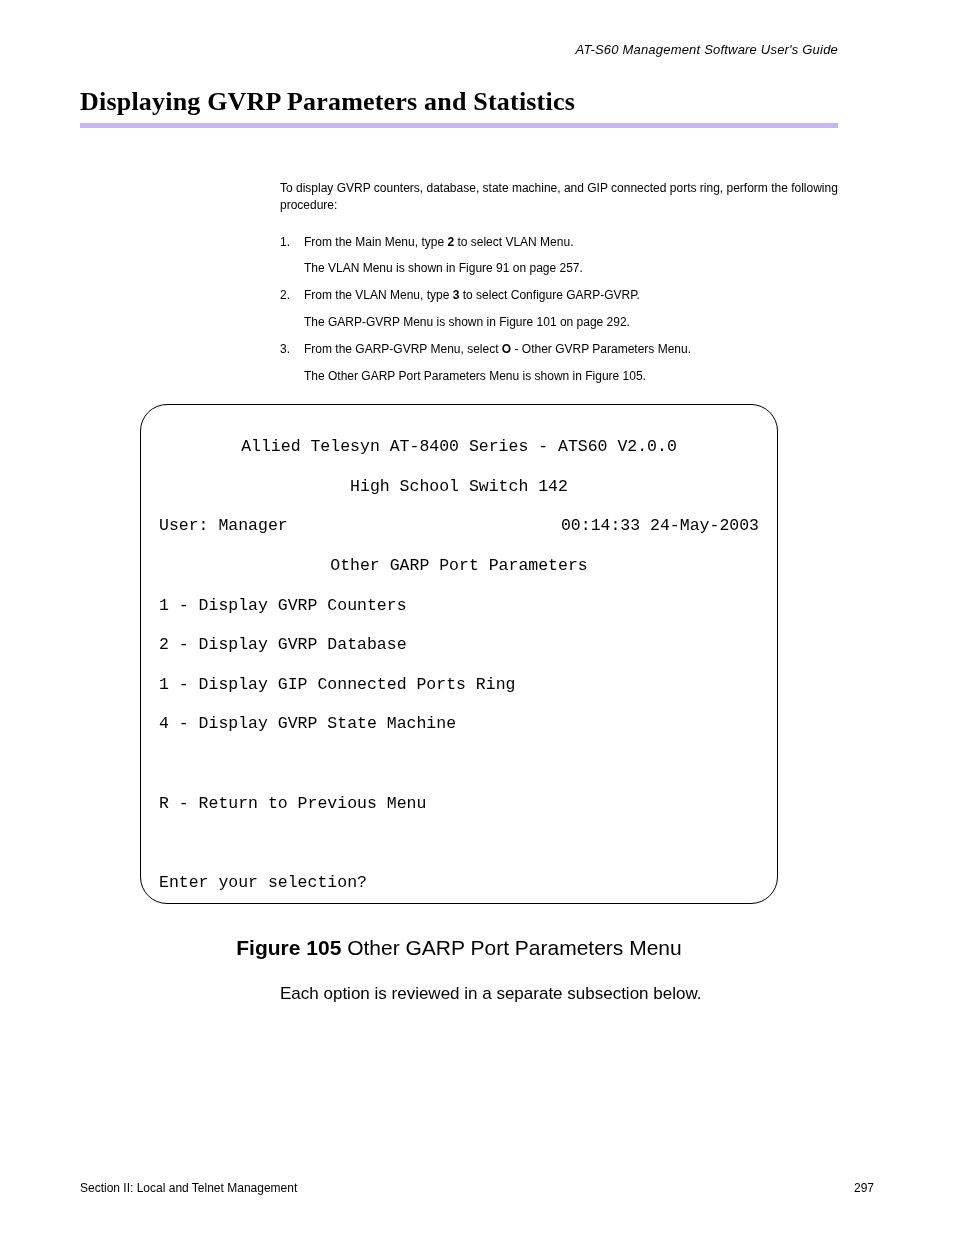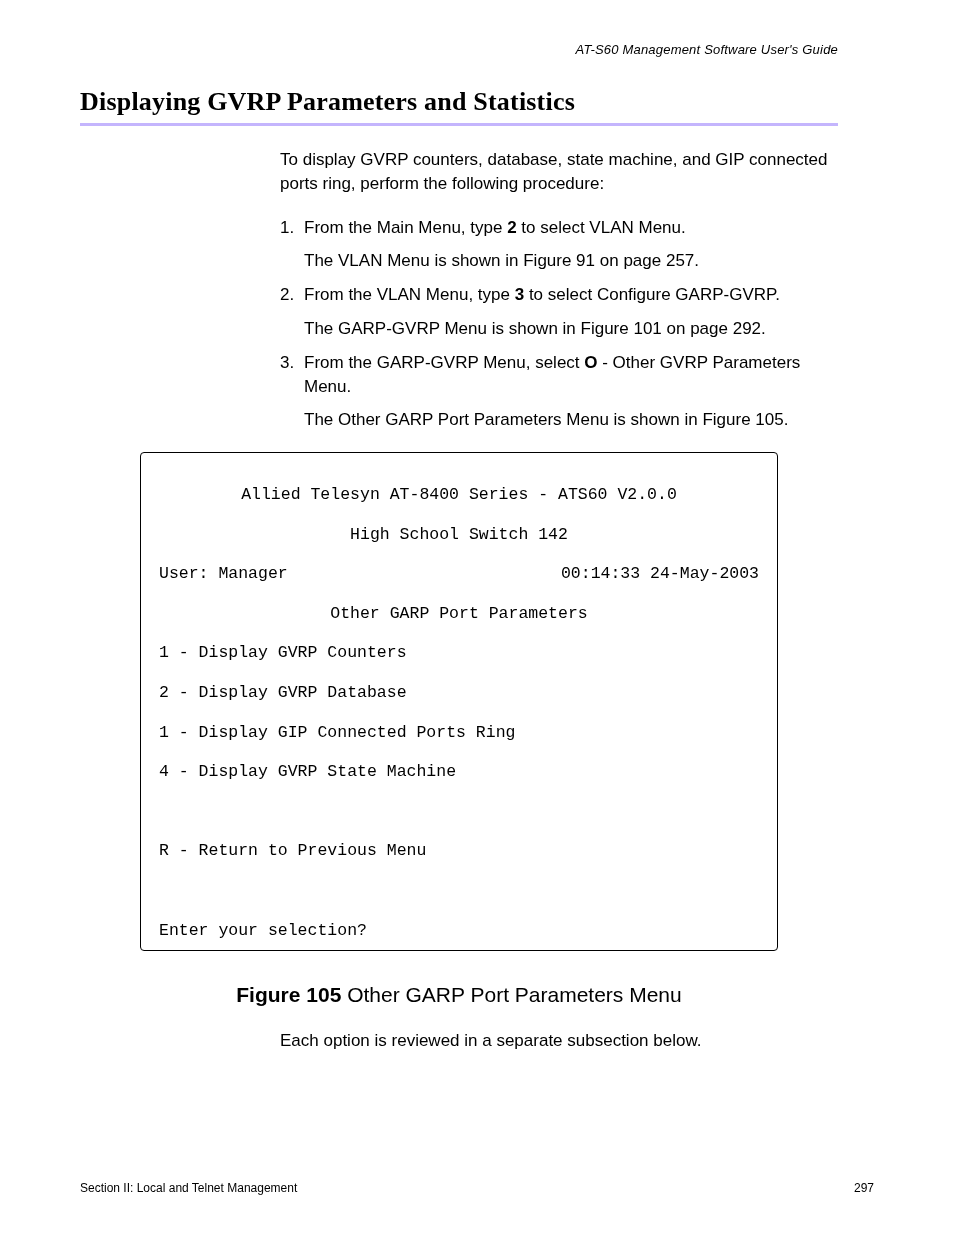--- a/index.html
+++ b/index.html
@@ -24,27 +24,27 @@
       font-size: 13px;
       font-style: italic;
       letter-spacing: 0.2px;
     }
     .title {
       font-family: Garamond, "Times New Roman", serif;
       font-weight: bold;
       font-size: 26px;
       margin-top: 30px;
       padding-bottom: 6px;
-      border-bottom: 3px solid #c4b5fd;
+      border-bottom: 5px solid #c4b5fd;
       letter-spacing: 0.2px;
     }
     .content {
       padding-left: 200px;
-      margin-top: 22px;
-      font-size: 17px;
+      margin-top: 52px;
+      font-size: 12px;
       line-height: 1.4;
     }
     .intro {
       margin-bottom: 20px;
     }
     .list-item {
       margin-bottom: 10px;
       display: flex;
     }
     .list-num {
@@ -55,21 +55,21 @@
     }
     .sub-line {
       margin-top: 10px;
     }
     .bold {
       font-weight: bold;
     }
     .terminal-box {
       margin: 20px 60px 0 60px;
       border: 1.5px solid #000;
-      border-radius: 4px;
+      border-radius: 27px;
       padding: 12px 18px 10px 18px;
       font-family: "Courier New", monospace;
       font-size: 16.5px;
       line-height: 1.2;
       white-space: pre;
     }
     .term-center { text-align: center; }
     .term-row {
       display: flex;
       justify-content: space-between;

